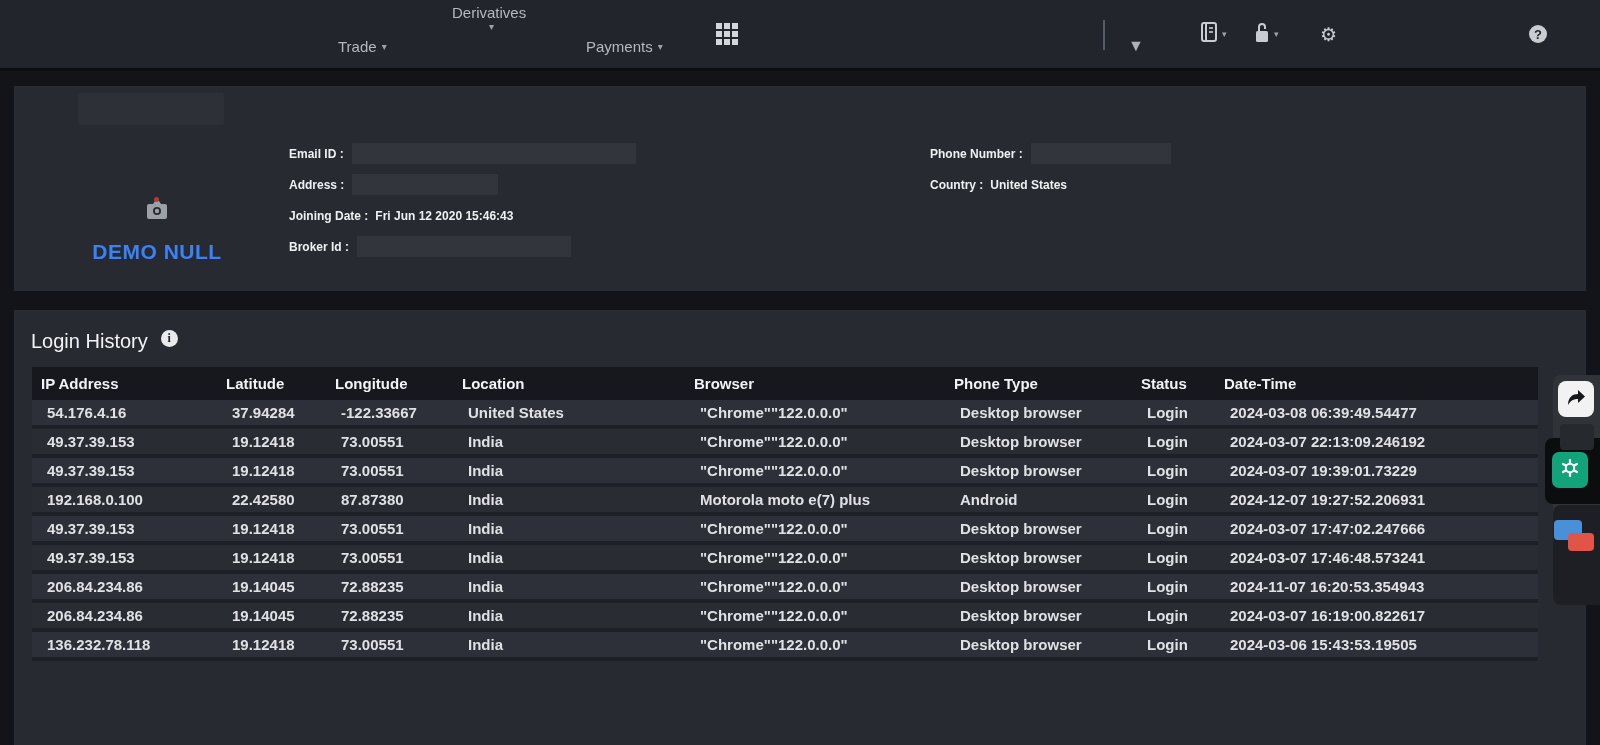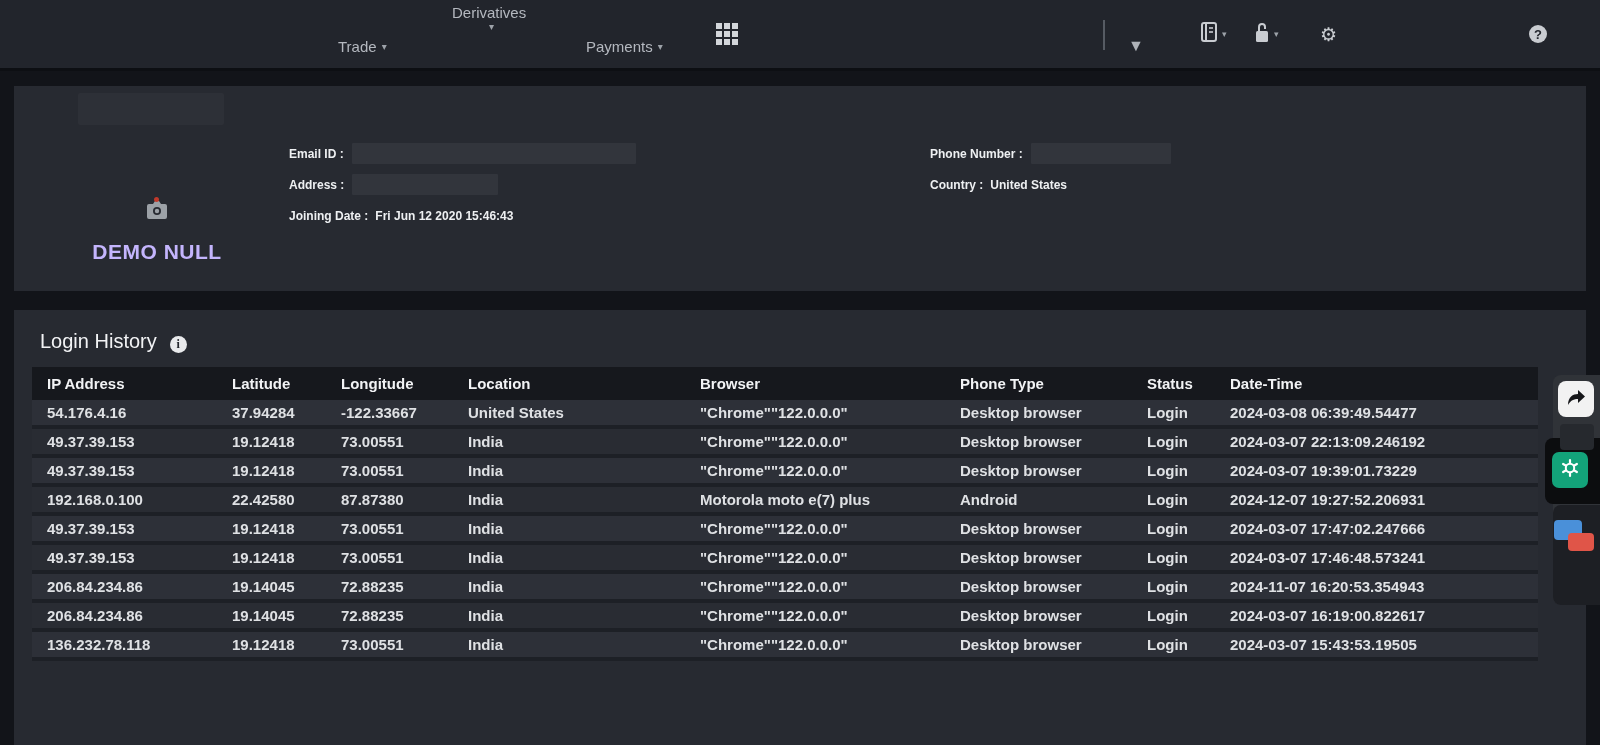--- a/index.html
+++ b/index.html
@@ -34,44 +34,44 @@
 
   
   .profile-card { position:absolute; left:14px; top:86px; width:1572px; height:205px;
     background:#272a31; }
   .redacted-name { position:absolute; left:64px; top:7px; width:146px; height:32px;
     background:#2d3037; border-radius:2px; }
   .avatar-block { position:absolute; left:48px; top:115px; width:190px; text-align:center; }
   .camera-wrap { position:relative; display:inline-block; }
   .cam-dot { position:absolute; top:-4px; left:8px; width:5px; height:5px;
     border-radius:50%; background:#c0392b; }
-  .profile-name { margin-top:16px; font-size:21px; font-weight:bold; color:#c4b5fd;
+  .profile-name { margin-top:16px; font-size:21px; font-weight:bold; color:#3b82f6;
     letter-spacing:0.5px; }
   .fields-left { position:absolute; left:275px; top:52px; }
   .fields-right { position:absolute; left:916px; top:52px; }
   .field-row { height:31px; display:flex; align-items:center; color:#eef0f2;
     font-size:12px; font-weight:600; }
   .redacted-box { display:inline-block; height:21px; background:#32353c;
     border-radius:1px; margin-left:8px; }
   .rb-email { width:284px; } .rb-address { width:146px; }
   .rb-broker { width:214px; } .rb-phone { width:140px; }
   .field-value { margin-left:7px; white-space:pre; }
 
   
   .history-panel { position:absolute; left:14px; top:310px; width:1572px; height:500px;
     background:#272a31; }
-  .history-title-row { display:flex; align-items:flex-end; padding:20px 0 14px 26px; }
+  .history-title-row { display:flex; align-items:flex-start; padding:20px 0 14px 17px; }
   .history-title { font-size:20px; color:#f2f3f5; font-weight:500; }
   .info-icon { width:17px; height:17px; border-radius:50%; background:#e9eaec;
     color:#23262c; font-size:12px; font-weight:bold; display:flex; align-items:center;
     justify-content:center; margin-left:13px; font-family:"Liberation Serif", serif; }
   table.history { border-collapse:separate; border-spacing:0; table-layout:fixed;
     width:1506px; margin-left:18px; }
   table.history th { background:#16181d; color:#f2f3f5; font-size:15px; font-weight:bold;
-    text-align:left; height:33px; padding-left:15px; }
+    text-align:left; height:33px; padding-left:9px; }
   table.history td { color:#dfe1e4; font-size:15px; font-weight:600; height:29px;
     padding-left:15px; border-bottom:4px solid #1d2026; white-space:nowrap;
     overflow:hidden; }
   table.history tr:nth-child(odd) td { background:#2d3038; }
   table.history tr:nth-child(even) td { background:#292c33; }
   .c0{width:185px;} .c1{width:109px;} .c2{width:127px;} .c3{width:232px;}
   .c4{width:260px;} .c5{width:187px;} .c6{width:83px;}
 
   
   .ext-strip { position:absolute; right:0; top:375px; width:47px; height:230px;
@@ -172,20 +172,24 @@
       <span class="redacted-box rb-email"></span>
     </div>
     <div class="field-row">
       <span>Address :</span>
       <span class="redacted-box rb-address"></span>
     </div>
     <div class="field-row">
       <span>Joining Date :</span>
       <span class="field-value">Fri Jun 12 2020 15:46:43</span>
     </div>
+    <div class="field-row">
+      <span>Broker Id :</span>
+      <span class="redacted-box rb-broker"></span>
+    </div>
   </div>
 
   <div class="fields-right">
     <div class="field-row">
       <span>Phone Number :</span>
       <span class="redacted-box rb-phone"></span>
     </div>
     <div class="field-row">
       <span>Country :</span>
       <span class="field-value">United States</span>
@@ -303,21 +307,21 @@
           <td>2024-03-07 16:19:00.822617</td>
         </tr>
         <tr>
           <td>136.232.78.118</td>
           <td>19.12418</td>
           <td>73.00551</td>
           <td>India</td>
           <td>"Chrome""122.0.0.0"</td>
           <td>Desktop browser</td>
           <td>Login</td>
-          <td>2024-03-07 15:43:53.19505</td>
+          <td>2024-03-06 15:43:53.19505</td>
         </tr>
       </tbody>
   </table>
 </div>
 
 <div class="ext-strip"></div>
 <div class="ext-panel-dark"></div>
 <div class="ext-panel-chat"></div>
 <div class="ext-share">
   <span>

